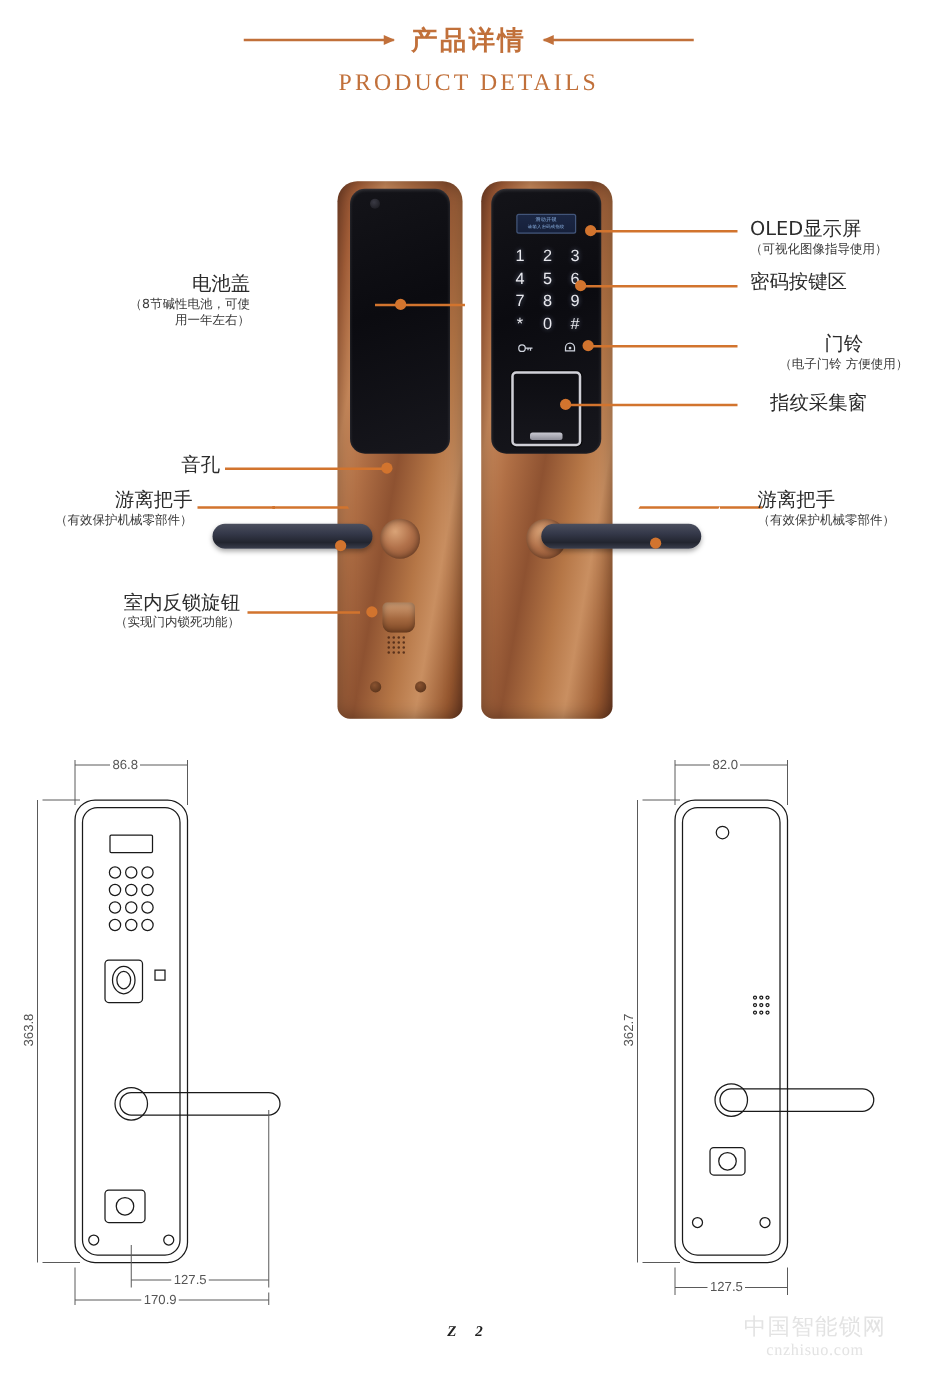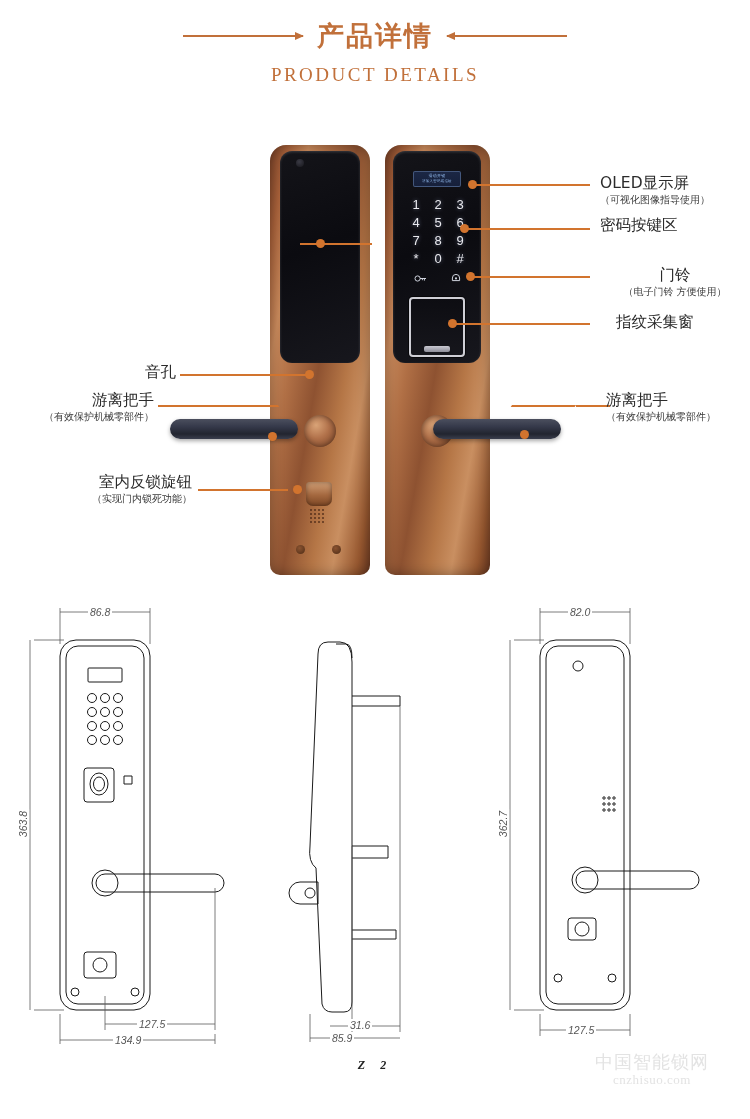--- a/index.html
+++ b/index.html
@@ -8,21 +8,21 @@
     background: #ffffff;
     font-family: "Liberation Sans", "DejaVu Sans", sans-serif;
     overflow: hidden;
   }
   .page { position: relative; width: 750px; height: 1119px; background:#fff; }
 
   
   .header { position:absolute; left:0; top:18px; width:750px; text-align:center; }
   .title-row { display:flex; align-items:center; justify-content:center; gap:14px; }
   .title-cn {
-    font-size: 27px; font-weight: 700; color:#C1703A; letter-spacing:2px;
+    font-size: 21px; font-weight: 700; color:#C1703A; letter-spacing:2px;
     font-family:"DejaVu Sans","Liberation Sans",sans-serif;
   }
   .rule { display:block; height:2px; background:#C1703A; width:120px; position:relative; }
   .rule.left::after, .rule.right::after {
     content:""; position:absolute; top:-3px; width:0; height:0;
     border-top:4px solid transparent; border-bottom:4px solid transparent;
   }
   .rule.left::after { right:-1px; border-left:9px solid #C1703A; }
   .rule.right::after { left:-1px; border-right:9px solid #C1703A; }
   .title-en {
@@ -108,21 +108,21 @@
     background: linear-gradient(#d2a077,#a4683f 55%,#seventy);
     background: linear-gradient(#d2a077,#a4683f 55%,#7c4624);
     box-shadow: inset 0 0 5px rgba(0,0,0,.4);
   }
   .screwhole {
     position:absolute; width:9px; height:9px; border-radius:50%;
     background: radial-gradient(circle at 40% 35%, #8a5330, #4e2c16);
   }
 
   
-  .tech { position:absolute;font-style:italic; }
+  .tech { position:absolute; }
   .tech svg { display:block; }
   .dim {
     position:absolute; font-size:10.5px; color:#555;
     font-family:"Liberation Sans",sans-serif; background:#fff; padding:0 2px;
     white-space:nowrap;
   }
   .dim.vert { transform: rotate(-90deg); transform-origin: center center; }
 
   .footer-page {
     position:absolute; left:0; top:1058px; width:750px; text-align:center;
@@ -257,20 +257,25 @@
   <div class="dot" style="left:466px; top:272px;"></div>
 
   <div class="leader h" style="left:456px; top:323px; width:134px;"></div>
   <div class="dot" style="left:448px; top:319px;"></div>
 
   <div style="position:absolute; left:512px; top:405px; width:64px; height:34px;
               border-top:2px solid #D2742E; transform:skewX(-33deg); transform-origin:right top;"></div>
   <div class="leader h" style="left:576px; top:405px; width:34px;"></div>
   <div class="dot" style="left:520px; top:430px;"></div>
 
+  <div class="lbl left-side" style="left:10px; top:218px; width:190px;">
+    <div class="main">电池盖</div>
+    <div class="sub">（8节碱性电池，可使</div>
+    <div class="sub">用一年左右）</div>
+  </div>
 
   <div class="lbl left-side" style="left:10px; top:363px; width:166px;">
     <div class="main">音孔</div>
   </div>
 
   <div class="lbl left-side" style="left:6px; top:391px; width:148px;">
     <div class="main">游离把手</div>
     <div class="sub">（有效保护机械零部件）</div>
   </div>
 
@@ -352,47 +357,23 @@
         <path d="M215 288 V430"></path>
         <path d="M105 424 H215"></path>
         <path d="M60 414 V444"></path>
         <path d="M215 434 V444"></path>
         <path d="M60 440 H215"></path>
       </g>
     </svg>
     <span class="dim" style="left:88px; top:6px;">86.8</span>
     <span class="dim vert" style="left:8px; top:218px;">363.8</span>
     <span class="dim" style="left:137px; top:418px;">127.5</span>
-    <span class="dim" style="left:113px; top:434px;">134.9</span>
-  </div>
-
-  <div class="tech" style="left:270px; top:600px; width:190px; height:450px;">
-    <svg width="190" height="450" viewBox="0 0 190 450">
-      <g fill="none" stroke="#1a1a1a" stroke-width="1">
-        <path d="M58 42 q-10 0 -10 12 L40 246 q-2 16 6 22 L52 404 q2 8 10 8 L74 412 q8 0 8 -10 L82 62 q0 -20 -12 -20 z"></path>
-        <path d="M66 44 L76 44 q6 0 6 14"></path>
-
-        <path d="M82 96 h48 v10 h-48"></path>
-        <path d="M82 246 h36 v12 h-36"></path>
-        <path d="M82 330 h44 v9 h-44"></path>
-
-        <path d="M30 282 h18 v22 h-18 a9 9 0 0 1 0 -22 z"></path>
-        <circle cx="40" cy="293" r="5"></circle>
-      </g>
-      <g stroke="#5a5a5a" stroke-width="0.8" fill="none">
-        <path d="M40 414 V442"></path>
-        <path d="M82 246 V442"></path>
-        <path d="M130 106 V432"></path>
-        <path d="M60 426 H130"></path>
-        <path d="M40 438 H130"></path>
-      </g>
-    </svg>
-    <span class="dim" style="left:78px; top:419px;">31.6</span>
-    <span class="dim" style="left:60px; top:432px;">85.9</span>
-  </div>
+    <span class="dim" style="left:113px; top:434px;">170.9</span>
+  </div>
+
 
   <div class="tech" style="left:480px; top:600px; width:260px; height:450px;">
     <svg width="260" height="450" viewBox="0 0 260 450">
       <g fill="none" stroke="#1a1a1a" stroke-width="1">
         <rect x="60" y="40" width="90" height="370" rx="16"></rect>
         <rect x="66" y="46" width="78" height="358" rx="12"></rect>
 
         <circle cx="98" cy="66" r="5"></circle>
 
         <g>

